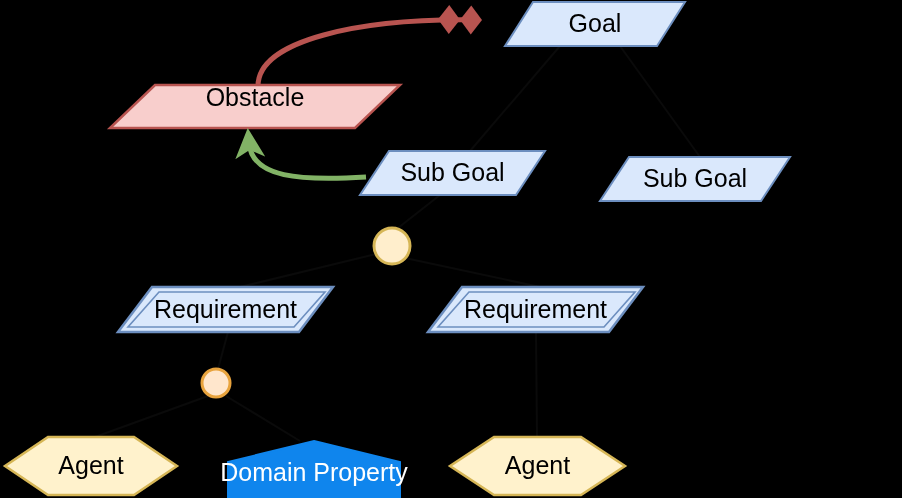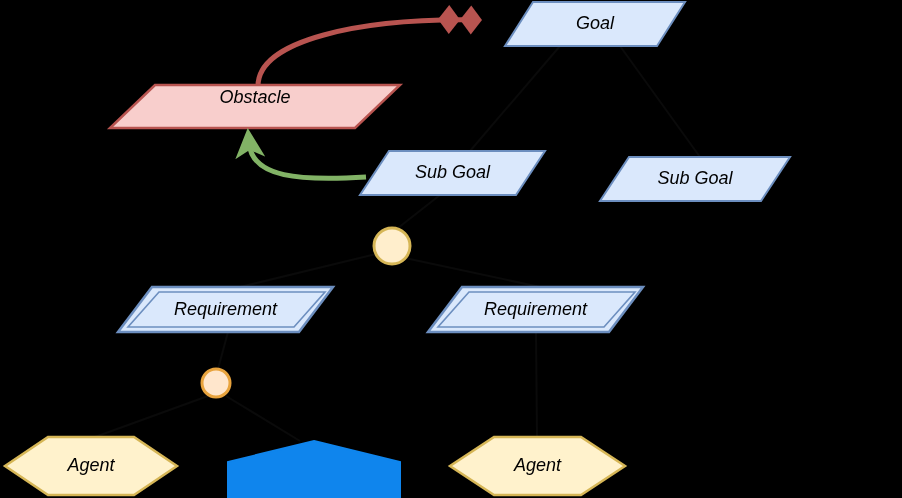--- a/index.html
+++ b/index.html
@@ -23,25 +23,24 @@
     height: 498px;
   }
   .node-label {
     position: absolute;
     display: flex;
     align-items: center;
     justify-content: center;
     text-align: center;
     color: #000000;
     font-family: "Liberation Sans", sans-serif;
-    font-size: 18px;
+    font-size: 25px;
     line-height: 1.1;
     white-space: nowrap;
     pointer-events: none;
-    font-style: italic;
   }
   .node-label.selected-label {
     color: #ffffff;
   }
 </style>
 </head>
 <body>
 
 <div id="canvas">
 
@@ -109,14 +108,15 @@
   <div class="node-label" style="left:600px; top:157px; width:190px; height:44px;">Sub Goal</div>
 
   <div class="node-label" style="left:118px; top:287px; width:215px; height:45px;">Requirement</div>
 
   <div class="node-label" style="left:428px; top:287px; width:215px; height:45px;">Requirement</div>
 
   <div class="node-label" style="left:5px; top:437px; width:172px; height:58px;">Agent</div>
 
   <div class="node-label" style="left:450px; top:437px; width:175px; height:58px;">Agent</div>
 
+  <div class="node-label selected-label" style="left:228px; top:448px; width:172px; height:50px;">Domain Property</div>
 
 </div>
 
 </body></html>

